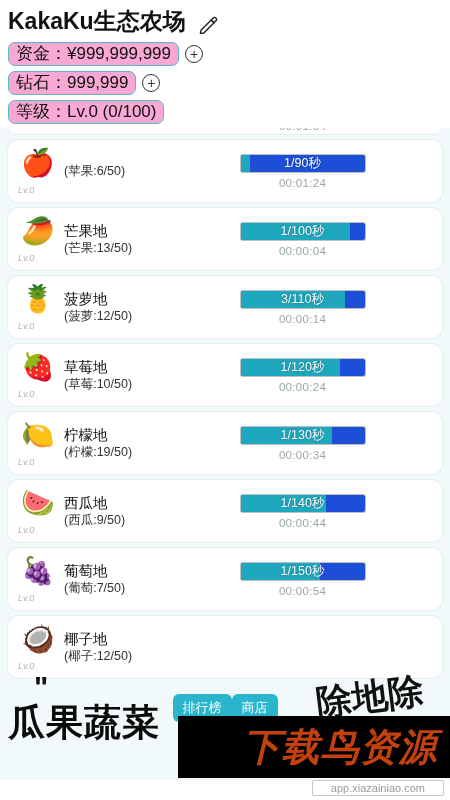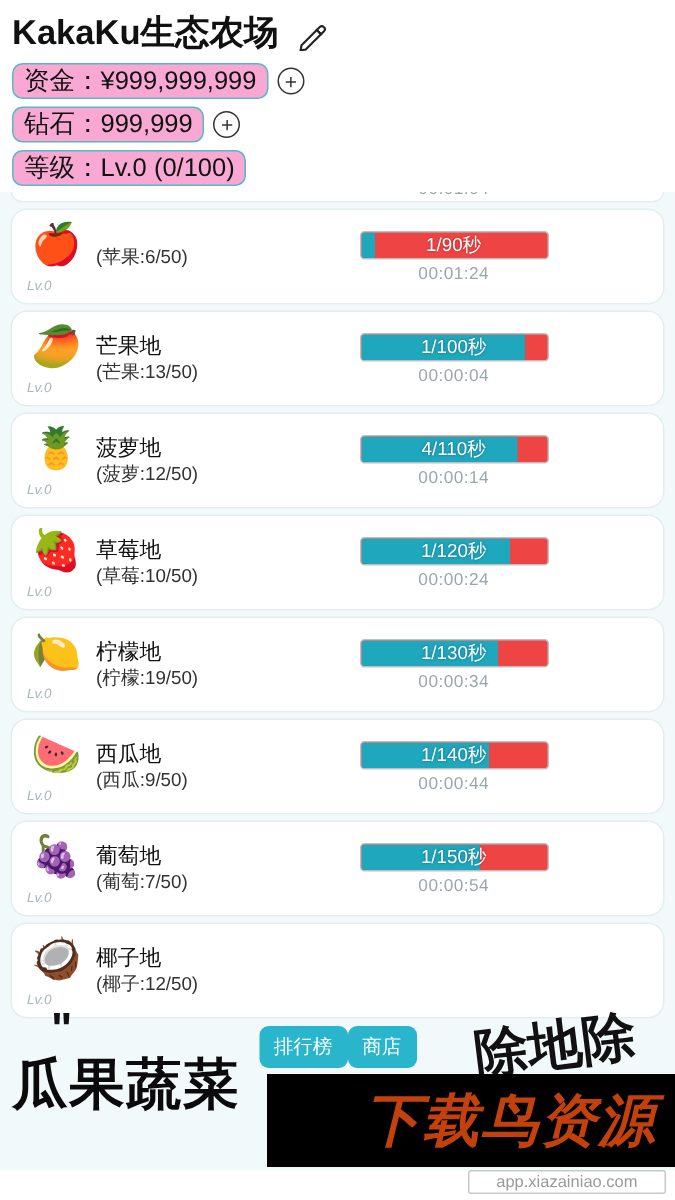--- a/index.html
+++ b/index.html
@@ -153,21 +153,21 @@
     display: flex;
     flex-direction: column;
     align-items: center;
     margin-left: 2px;
   }
   .progress-bar {
     width: 126px;
     height: 19px;
     border: 1.5px solid #bfbfbf;
     border-radius: 3px;
-    background: #ef4444;
+    background: #1d4ed8;
     position: relative;
     overflow: hidden;
     box-sizing: border-box;
   }
   .progress-fill {
     position: absolute;
     top: 0; left: 0; bottom: 0;
     background: #1ea7bd;
   }
   .progress-label {
@@ -185,21 +185,21 @@
     font-size: 11.5px;
     color: #9aa7ab;
     margin-top: 4px;
     letter-spacing: .3px;
   }
 
   
   .bottom-tabs {
     position: absolute;
     left: 0; right: 0;
-    bottom: 88px;
+    bottom: 78px;
     display: flex;
     justify-content: center;
     z-index: 5;
   }
   .tab-btn {
     background: #29b6cc;
     color: #ffffff;
     font-size: 13px;
     border-radius: 6px;
     padding: 5px 10px;
@@ -370,21 +370,21 @@
           <span class="fruit-glyph">🍍</span>
           <span class="lv-tag">Lv.0</span>
         </div>
         <div class="names">
           <div class="plot-name">菠萝地</div>
           <div class="plot-count">(菠萝:12/50)</div>
         </div>
         <div class="progress-wrap">
           <div class="progress-bar">
             <div class="progress-fill" style="width: 84%;"></div>
-            <div class="progress-label">4/110秒</div>
+            <div class="progress-label">3/110秒</div>
           </div>
           <div class="timer">00:00:14</div>
         </div>
       </div>
 
       <div class="plot-card">
         <div class="icon-box">
           <span class="fruit-glyph">🍓</span>
           <span class="lv-tag">Lv.0</span>
         </div>

